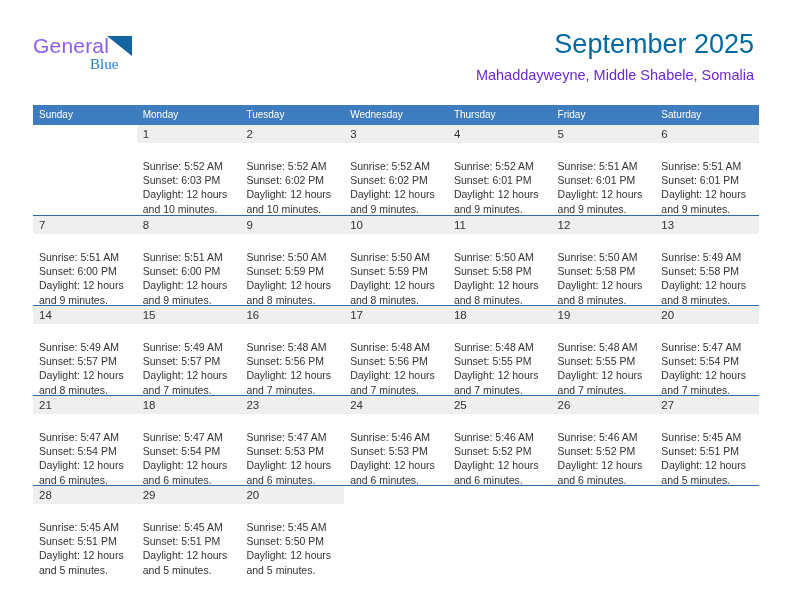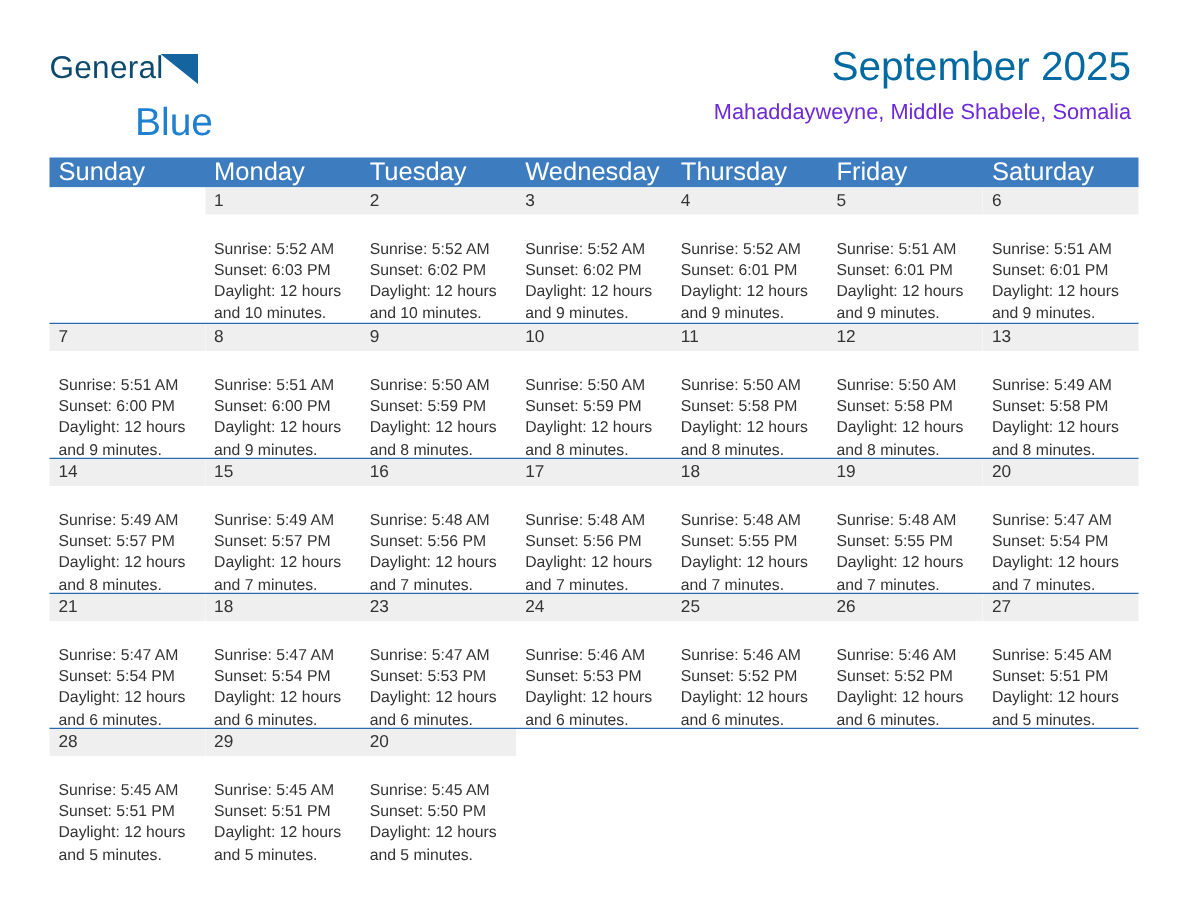--- a/index.html
+++ b/index.html
@@ -29,39 +29,39 @@
     top: 34px;
     width: 180px;
     height: 46px;
   }
   .brand-general {
     position: absolute;
     left: 0;
     top: 0;
     font-size: 21px;
     letter-spacing: 0.2px;
-    color: #0c4a6e;
+    color: #8b5cf6;
     font-family: "Liberation Sans", sans-serif;
   }
   .brand-triangle {
     position: absolute;
     left: 74px;
     top: 2px;
     width: 0;
     height: 0;
     border-top: 20px solid #1464a0;
     border-left: 25px solid transparent;
   }
   .brand-blue {
     position: absolute;
     left: 57px;
-    top: 32px;
-    font-size: 26px;
+    top: 22px;
+    font-size: 15px;
     color: #2080d0;
-    font-family: Liberation Sans, sans-serif;
+    font-family: Liberation Serif, serif;
   }
 
   .title-block {
     position: absolute;
     right: 38px;
     top: 28px;
     text-align: right;
   }
   .month-title {
     font-size: 27px;
@@ -87,21 +87,21 @@
   }
 
   .weekday-header {
     display: flex;
     background: #3c7cbf;
     height: 20px;
   }
   .weekday-cell {
     flex: 1 1 0;
     color: #ffffff;
-    font-size: 17px;
+    font-size: 10px;
     line-height: 20px;
     padding-left: 6px;
     box-sizing: border-box;
     white-space: nowrap;
   }
 
   .week-row {
     display: flex;
     border-top: 1.5px solid #2a6bb0;
     height: 90px;

